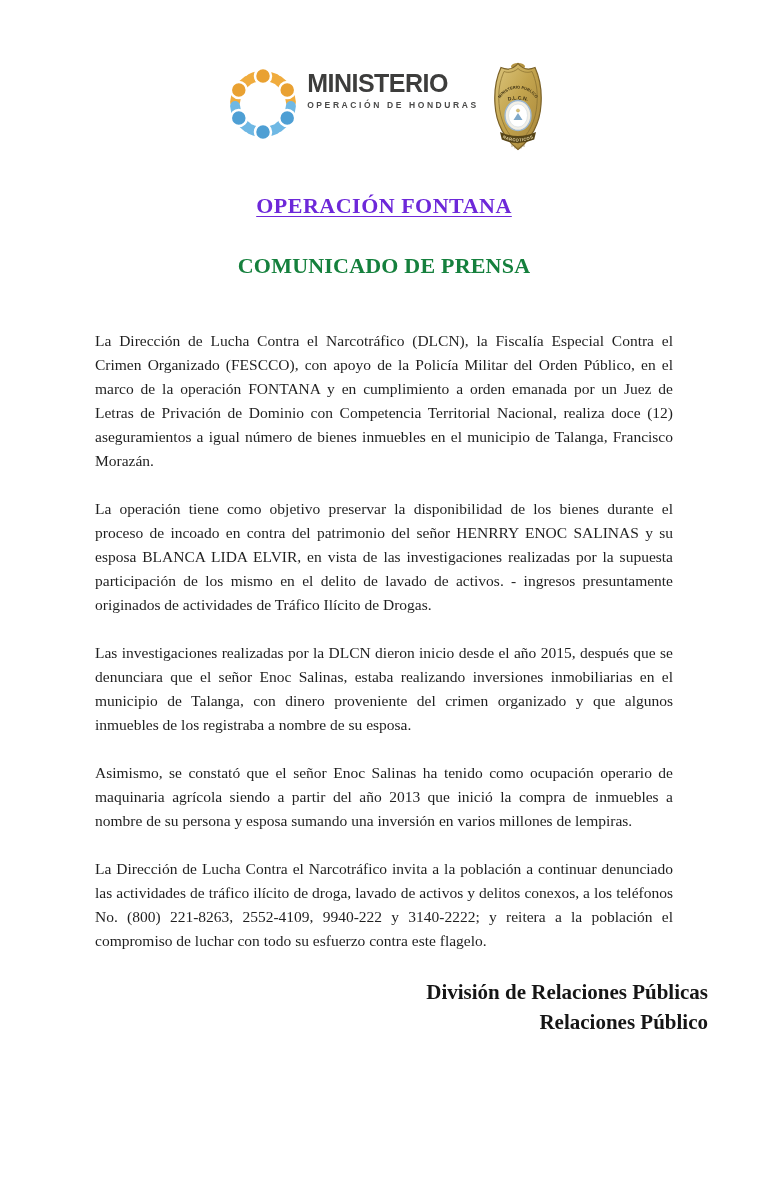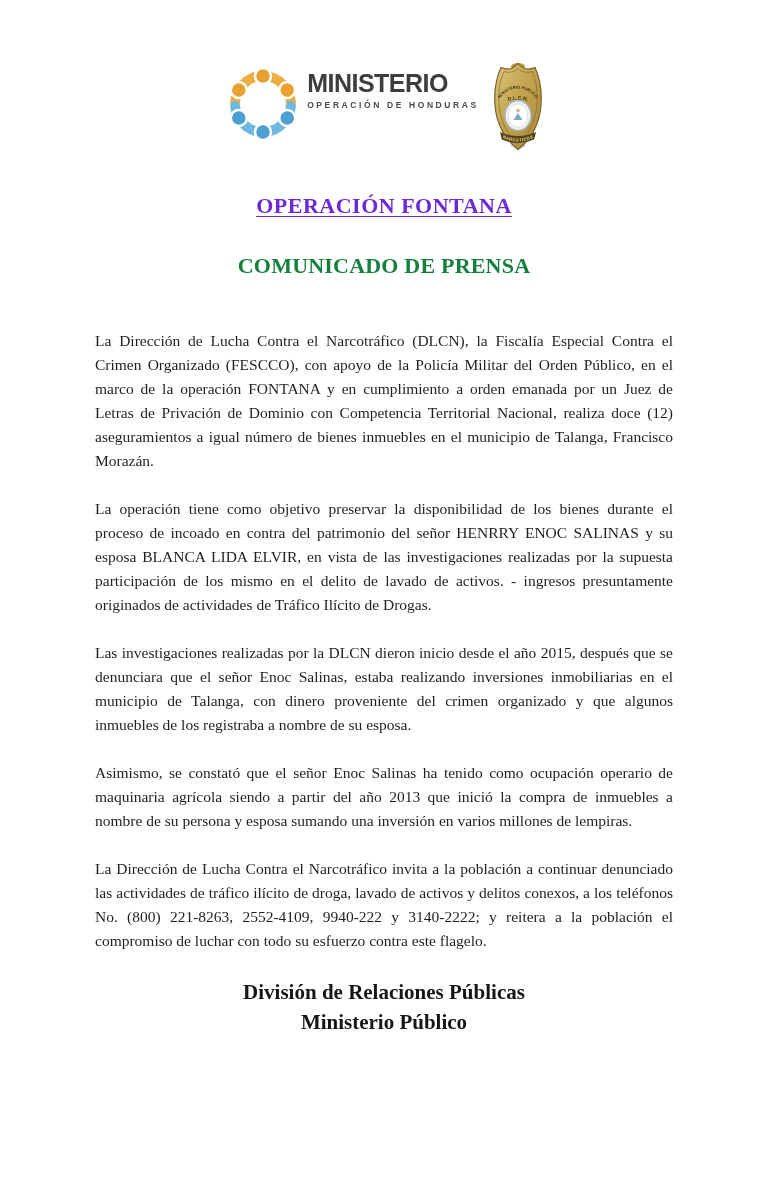--- a/index.html
+++ b/index.html
@@ -67,21 +67,21 @@
   }
   .content p {
     margin: 0 0 24px 0;
     font-size: 15.5px;
     line-height: 24px;
     text-align: justify;
     color: #1f1f1f;
   }
   .footer {
     margin-top: 22px;
-    text-align: center;
+    text-align: right;
     font-weight: bold;
     font-size: 21px;
     line-height: 30px;
     color: #161616;
   }
 </style>
 </head>
 <body>
 
 <div class="page">
@@ -157,16 +157,16 @@
   <main class="content">
     <p>La Dirección de Lucha Contra el Narcotráfico (DLCN), la Fiscalía Especial Contra el Crimen Organizado (FESCCO), con apoyo de la Policía Militar del Orden Público, en el marco de la operación FONTANA y en cumplimiento a orden emanada por un Juez de Letras de Privación de Dominio con Competencia Territorial Nacional, realiza doce (12) aseguramientos a igual número de bienes inmuebles en el municipio de Talanga, Francisco Morazán.</p>
     <p>La operación tiene como objetivo preservar la disponibilidad de los bienes durante el proceso de incoado en contra del patrimonio del señor HENRRY ENOC SALINAS y su esposa BLANCA LIDA ELVIR, en vista de las investigaciones realizadas por la supuesta participación de los mismo en el delito de lavado de activos. - ingresos presuntamente originados de actividades de Tráfico Ilícito de Drogas.</p>
     <p>Las investigaciones realizadas por la DLCN dieron inicio desde el año 2015, después que se denunciara que el señor Enoc Salinas, estaba realizando inversiones inmobiliarias en el municipio de Talanga, con dinero proveniente del crimen organizado y que algunos inmuebles de los registraba a nombre de su esposa.</p>
     <p>Asimismo, se constató que el señor Enoc Salinas ha tenido como ocupación operario de maquinaria agrícola siendo a partir del año 2013 que inició la compra de inmuebles a nombre de su persona y esposa sumando una inversión en varios millones de lempiras.</p>
     <p>La Dirección de Lucha Contra el Narcotráfico invita a la población a continuar denunciado las actividades de tráfico ilícito de droga, lavado de activos y delitos conexos, a los teléfonos No. (800) 221-8263, 2552-4109, 9940-222 y 3140-2222; y reitera a la población el compromiso de luchar con todo su esfuerzo contra este flagelo.</p>
   </main>
 
   <footer class="footer">
     <div>División de Relaciones Públicas</div>
-    <div>Ministerio Público</div>
+    <div>Relaciones Público</div>
   </footer>
 
 </div>
 
 </body></html>

